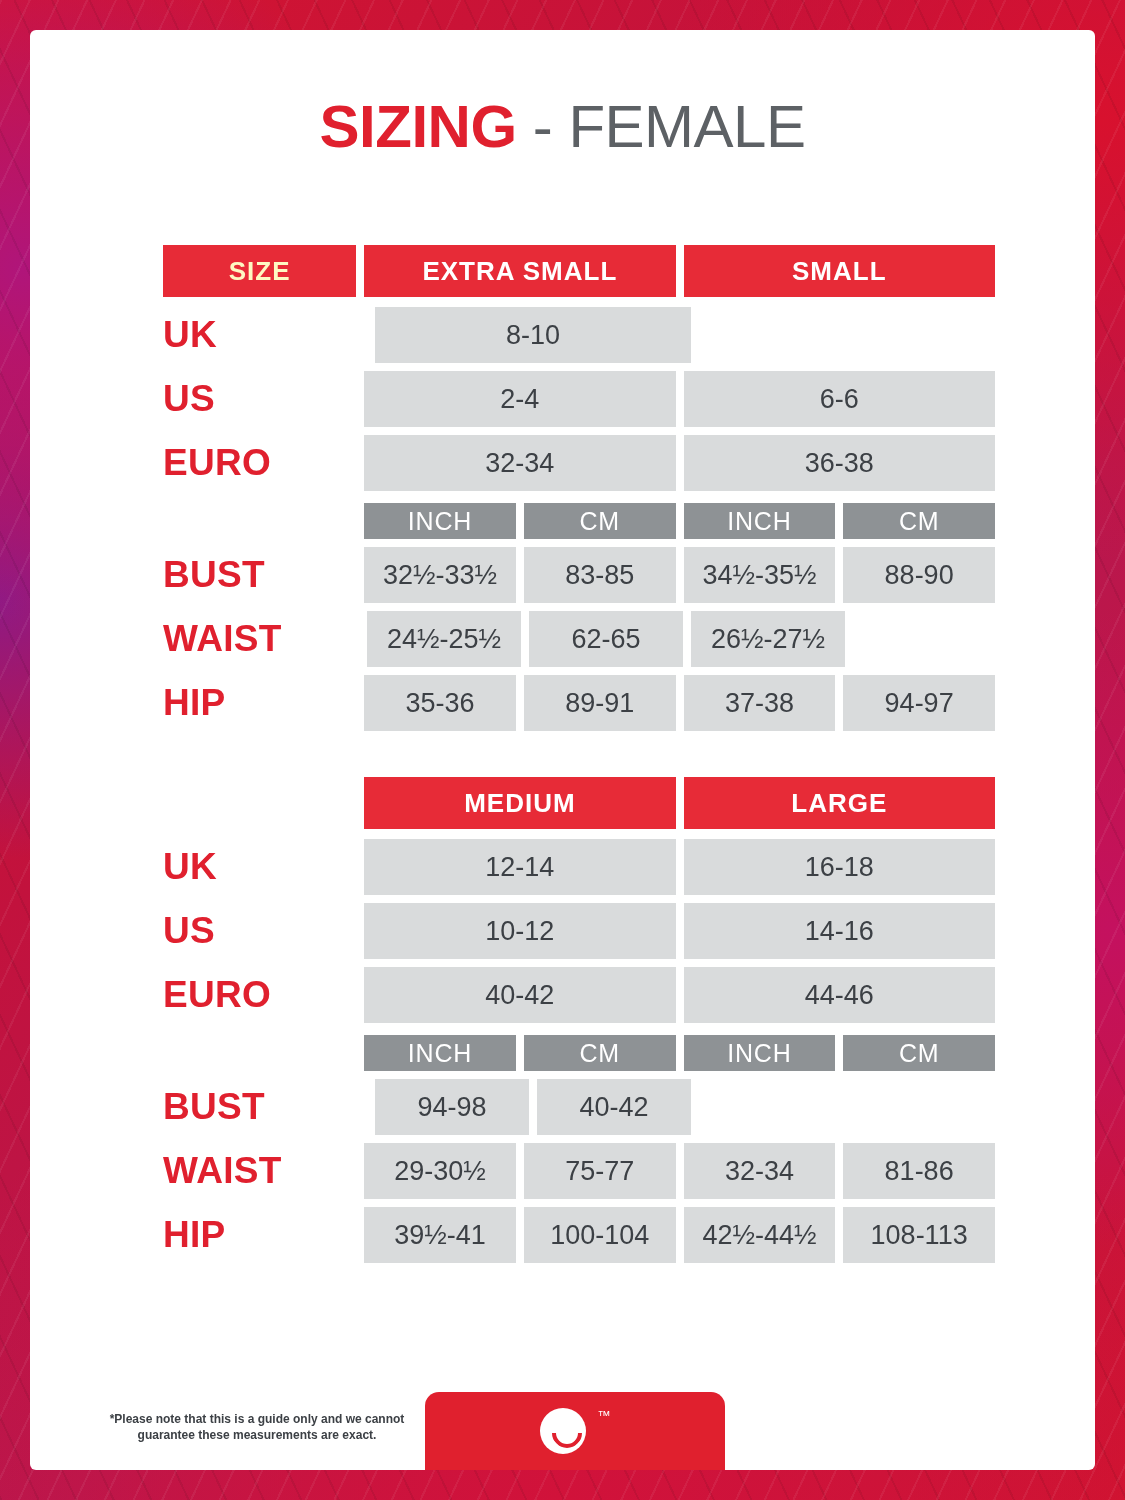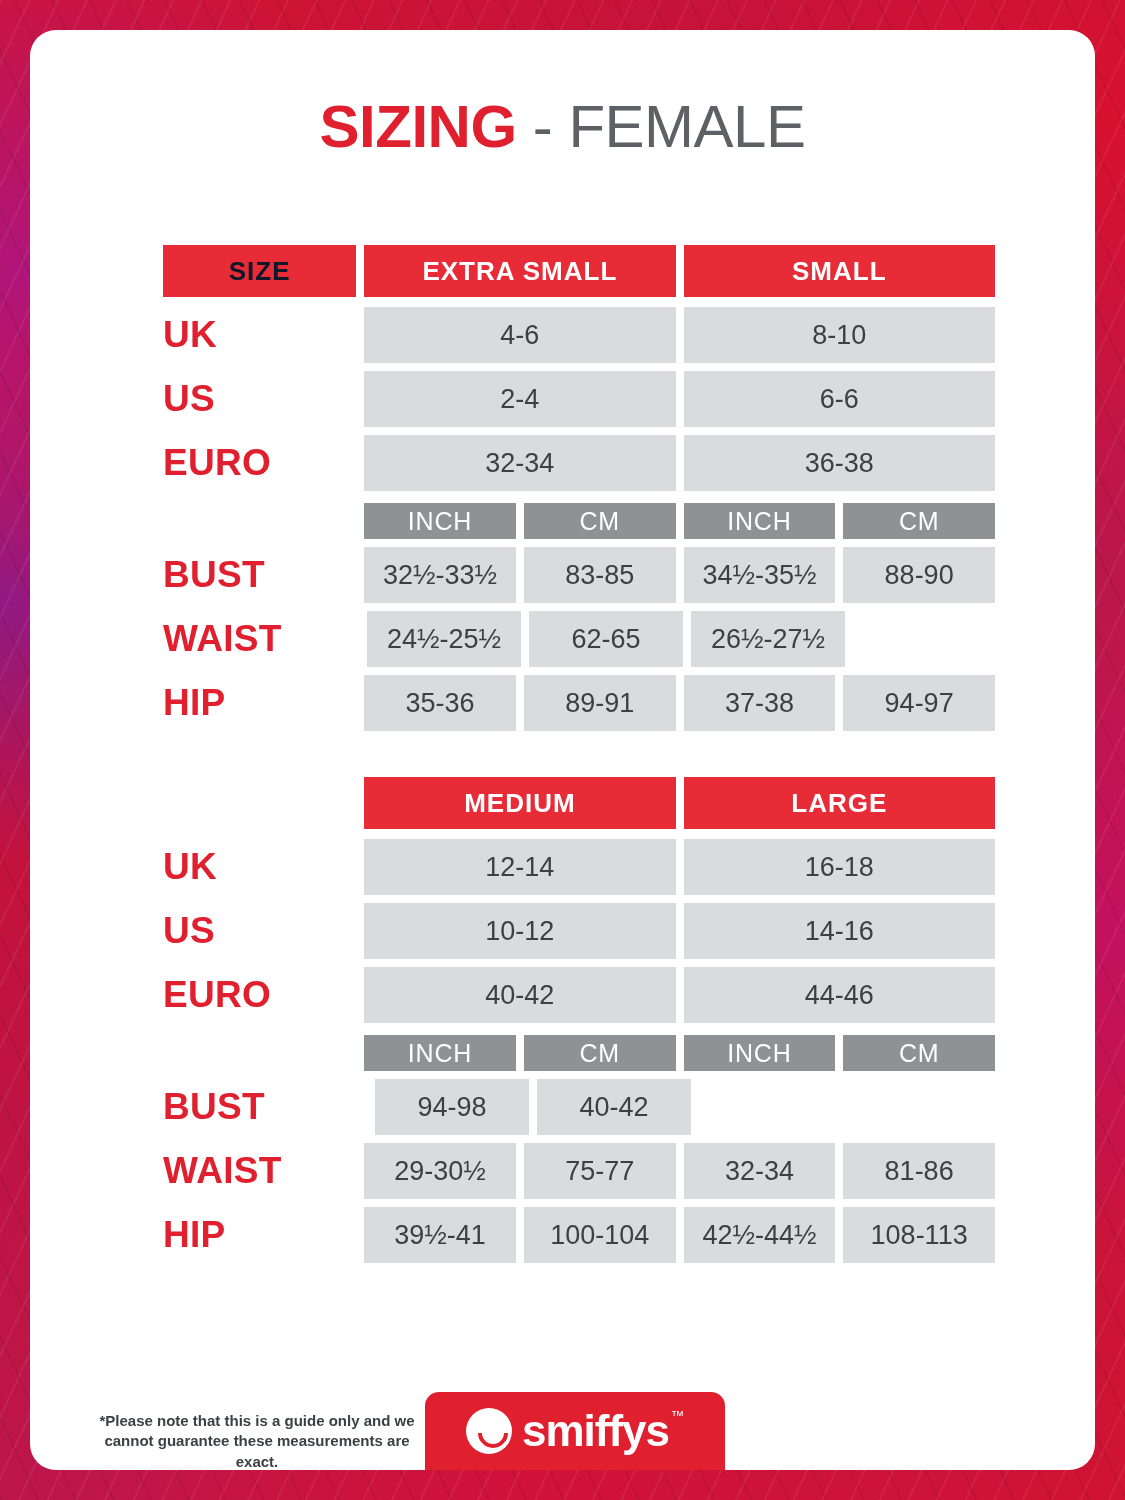--- a/index.html
+++ b/index.html
@@ -32,21 +32,21 @@
       repeating-linear-gradient(115deg, rgba(255,255,255,0.06) 0px, rgba(255,255,255,0.06) 2px, rgba(0,0,0,0) 2px, rgba(0,0,0,0) 26px),
       repeating-linear-gradient(65deg, rgba(0,0,0,0.07) 0px, rgba(0,0,0,0.07) 2px, rgba(0,0,0,0) 2px, rgba(0,0,0,0) 34px);
   }
   #card {
     position: absolute;
     left: 30px;
     top: 30px;
     width: 1065px;
     height: 1440px;
     background: #ffffff;
-    border-radius: 26px;
+    border-radius: 6px;
     z-index: 2;
   }
   #title {
     text-align: center;
     padding-top: 62px;
     font-size: 60px;
     font-weight: bold;
     letter-spacing: -0.5px;
   }
   #title .red { color: #e0202e; }
@@ -65,21 +65,21 @@
     width: 196px;
     display: flex;
     align-items: center;
     color: #e0202e;
     font-size: 37px;
     font-weight: bold;
     letter-spacing: 0.3px;
   }
   .lbl.inhdr {
     background: #e72b37;
-    color: #0f172a;
+    color: #fef9c3;
     justify-content: center;
     font-size: 26px;
     letter-spacing: 1px;
   }
   .lbl.blank { background: transparent; }
 
   .cell {
     display: flex;
     align-items: center;
     justify-content: center;
@@ -93,21 +93,21 @@
   .wide { width: 316px; }
   .half { width: 154px; }
   .gap { width: 8px; }
 
   #footnote {
     position: absolute;
     left: 62px;
     top: 1381px;
     width: 330px;
     text-align: center;
-    font-size: 15px;
+    font-size: 12px;
     color: #3c4045;
     line-height: 1.35;
     font-weight: bold;
   }
   #logo-tab {
     position: absolute;
     left: 425px;
     top: 1392px;
     width: 300px;
     height: 78px;
@@ -167,21 +167,20 @@
       <div class="lbl inhdr">SIZE</div>
       <div class="gap"></div>
       <div class="cell red-cell wide">EXTRA SMALL</div>
       <div class="gap"></div>
       <div class="cell red-cell wide">SMALL</div>
     </div>
 
     <div class="row">
       <div class="lbl">UK</div>
       <div class="gap"></div>
-      <div class="cell grey-cell wide">4-6</div>
       <div class="gap"></div>
       <div class="cell grey-cell wide">8-10</div>
     </div>
 
     <div class="row">
       <div class="lbl">US</div>
       <div class="gap"></div>
       <div class="cell grey-cell wide">2-4</div>
       <div class="gap"></div>
       <div class="cell grey-cell wide">6-6</div>
@@ -322,15 +321,14 @@
       <div class="gap"></div>
       <div class="cell grey-cell half">108-113</div>
     </div>
   </div>
 
   <div id="footnote">*Please note that this is a guide only and we cannot guarantee these measurements are exact.</div>
 </div>
 
 <div id="logo-tab">
   <div class="smile"></div>
-  <div class="word">smiffys</div>
   <div class="tm">™</div>
 </div>
 
 </body></html>

